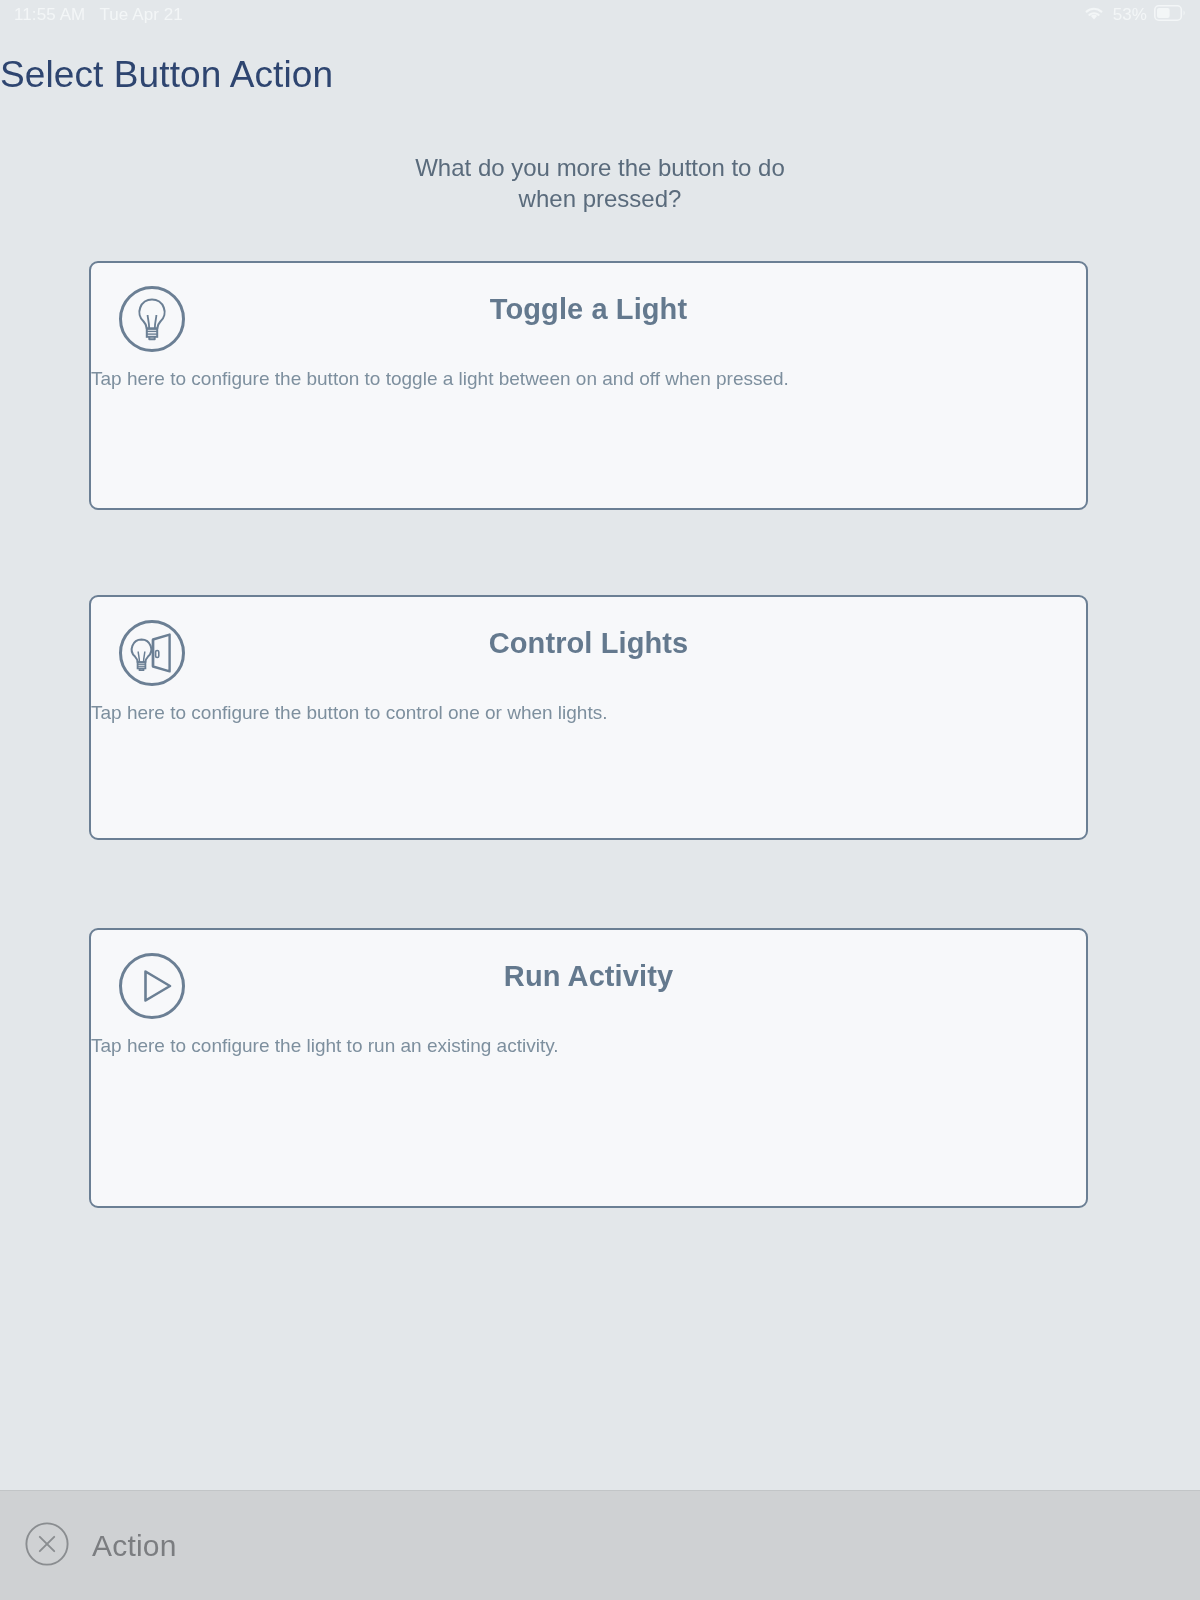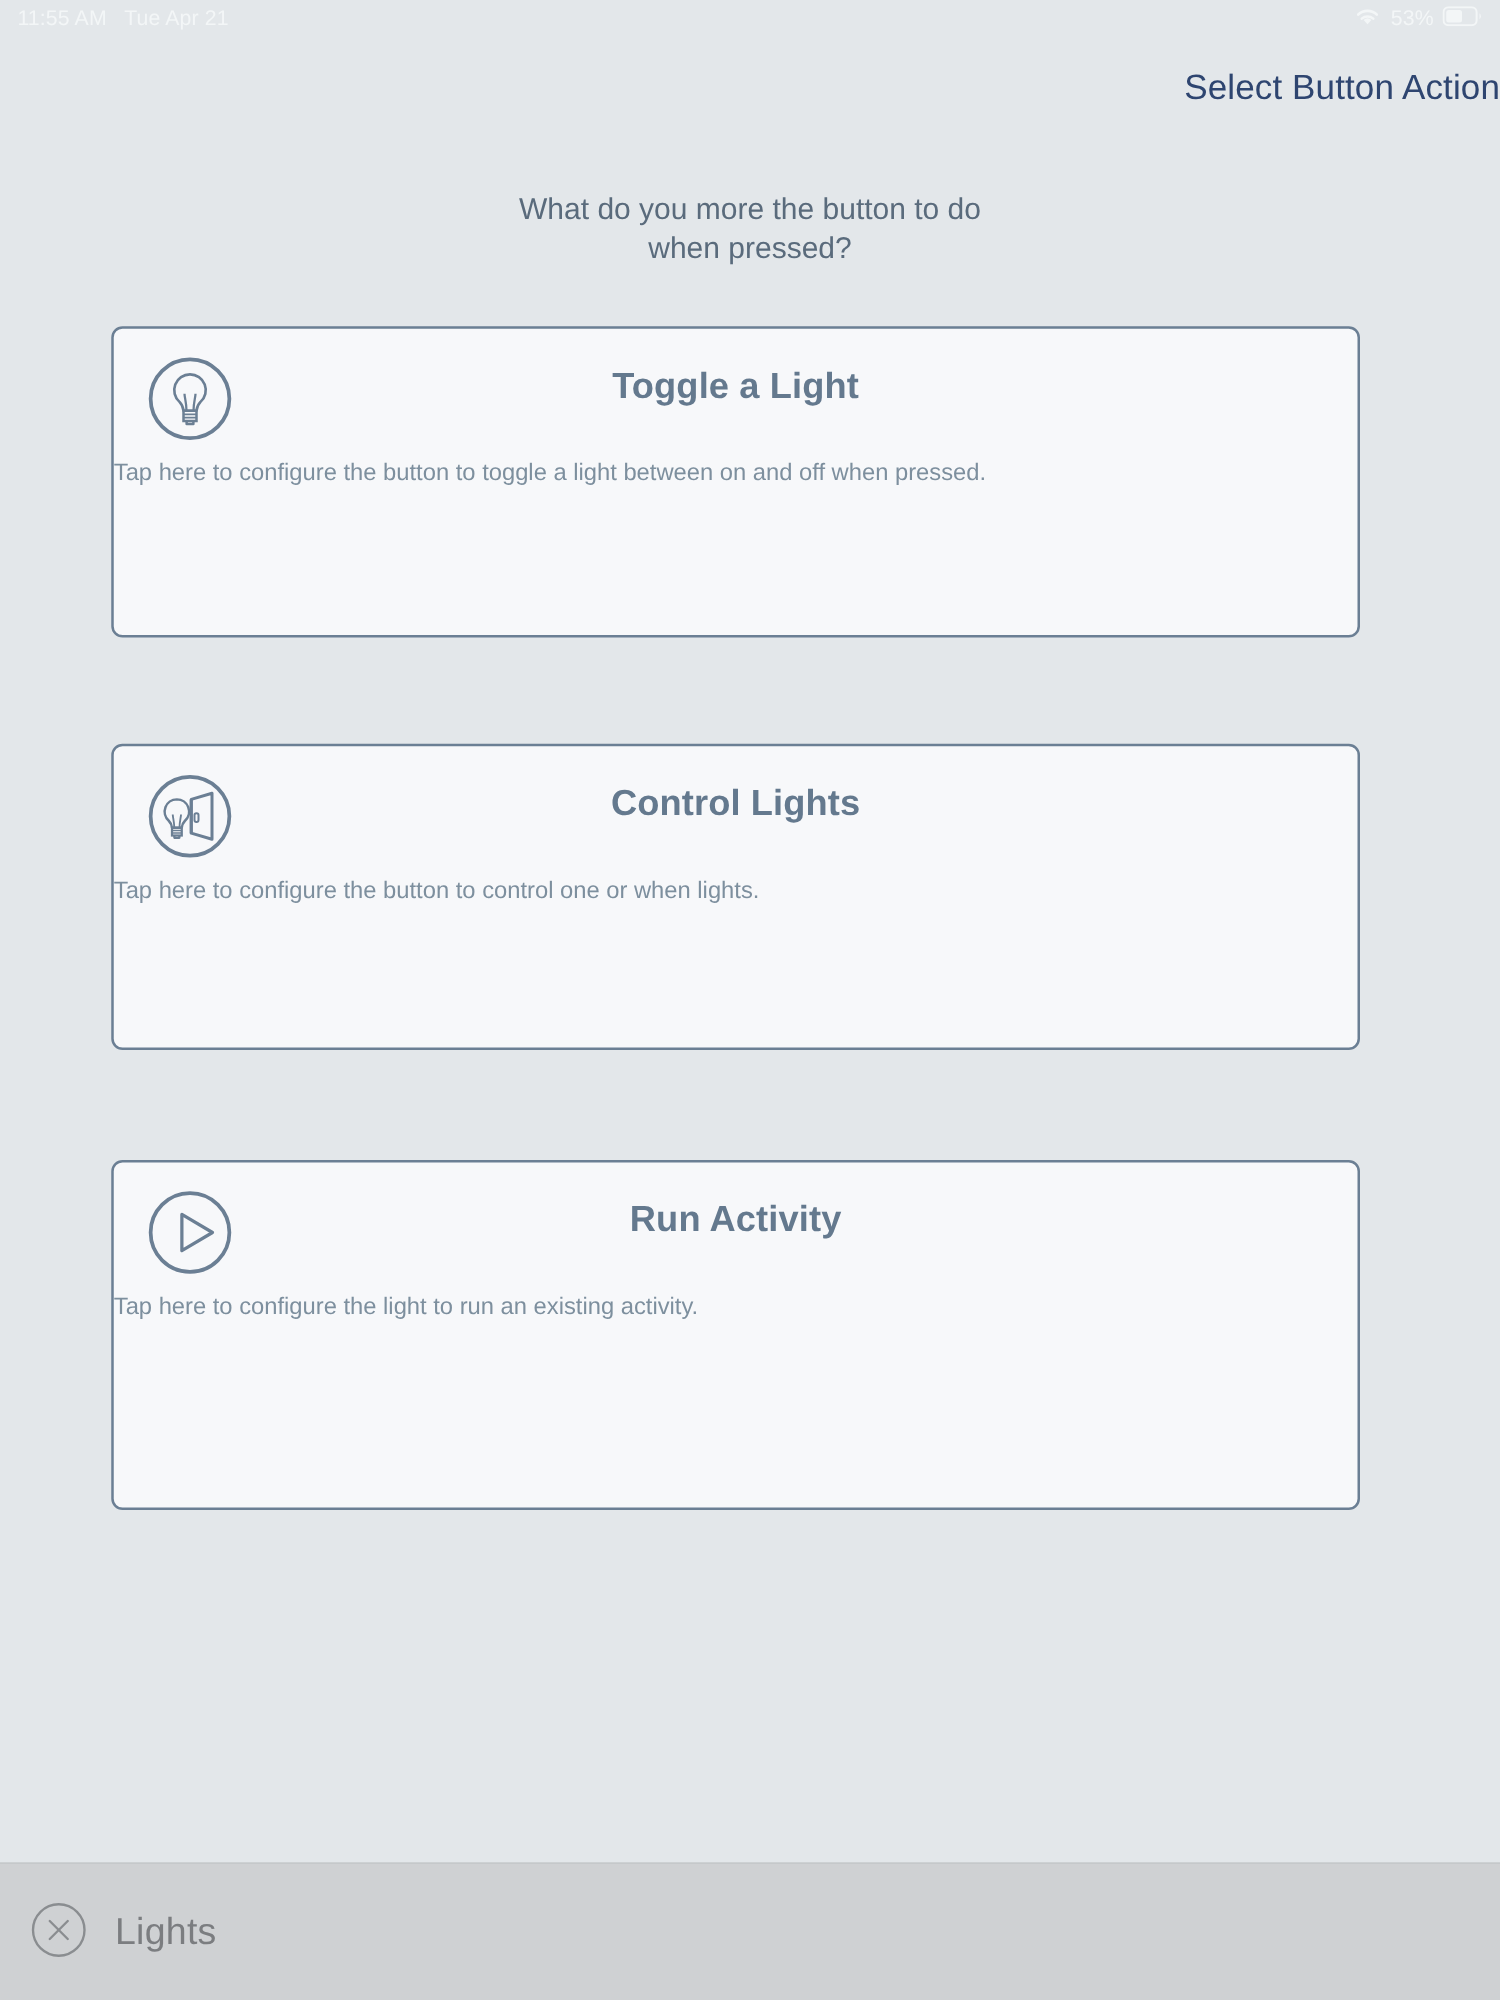--- a/index.html
+++ b/index.html
@@ -38,22 +38,22 @@
   .wifi-icon { display: block; }
   .battery-pct { font-size: 17px; }
   .battery-icon { display: block; }
 
   
   .page-title {
     position: absolute;
     top: 54px;
     left: 0;
     width: 1200px;
-    text-align: right;
-    font-size: 28px;
+    text-align: left;
+    font-size: 37px;
     font-weight: 400;
     color: #2e4570;
     letter-spacing: 0.1px;
   }
 
   .page-subtitle {
     position: absolute;
     top: 152px;
     left: 0;
     width: 1200px;
@@ -220,15 +220,15 @@
 
 <div class="toolbar">
   <div class="cancel-button">
     <span class="cancel-icon">
       <svg width="46" height="46" viewBox="0 0 46 46">
         <circle cx="23" cy="23" r="20.6" stroke="#8a8d90" stroke-width="1.9" fill="none"></circle>
         <line x1="15.8" y1="15.8" x2="30.2" y2="30.2" stroke="#8a8d90" stroke-width="1.9" stroke-linecap="round"></line>
         <line x1="30.2" y1="15.8" x2="15.8" y2="30.2" stroke="#8a8d90" stroke-width="1.9" stroke-linecap="round"></line>
       </svg>
     </span>
-    <span class="cancel-label">Lights</span>
+    <span class="cancel-label">Action</span>
   </div>
 </div>
 
 </body></html>

